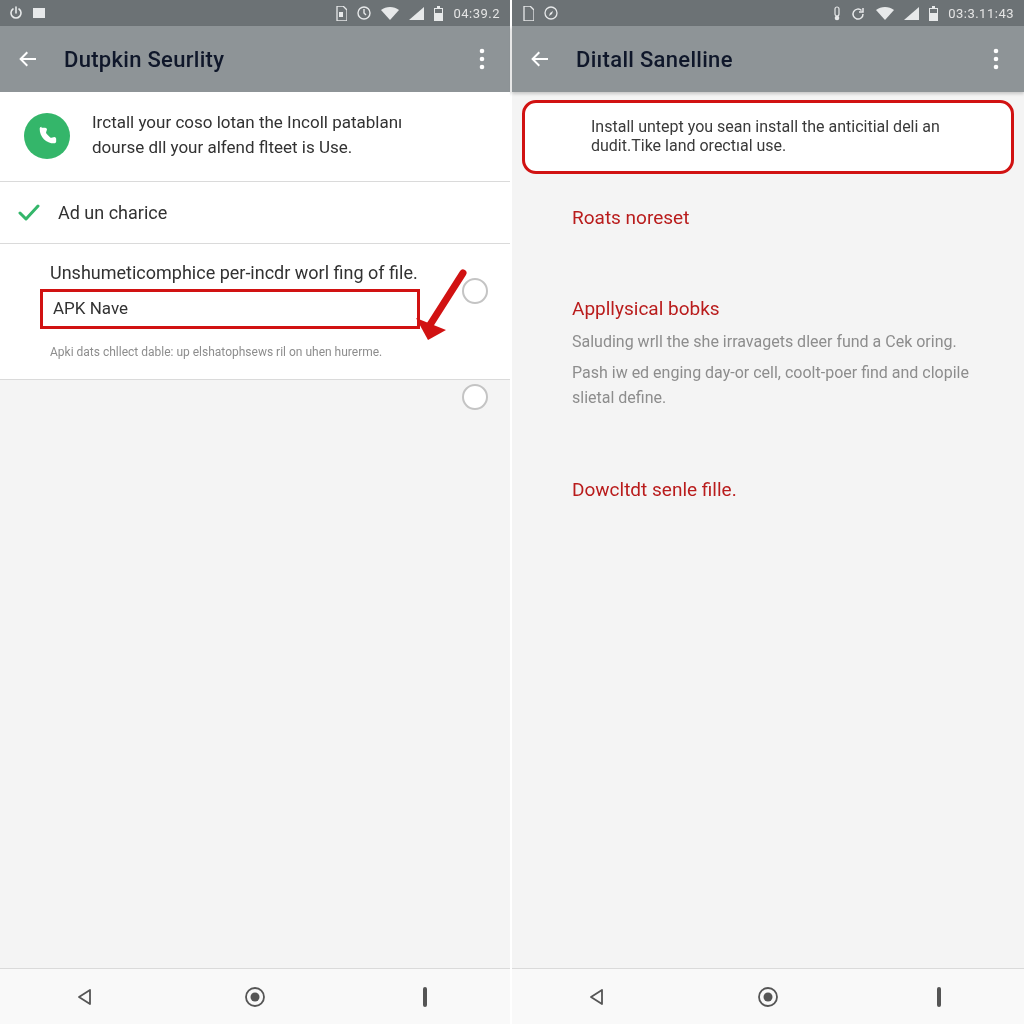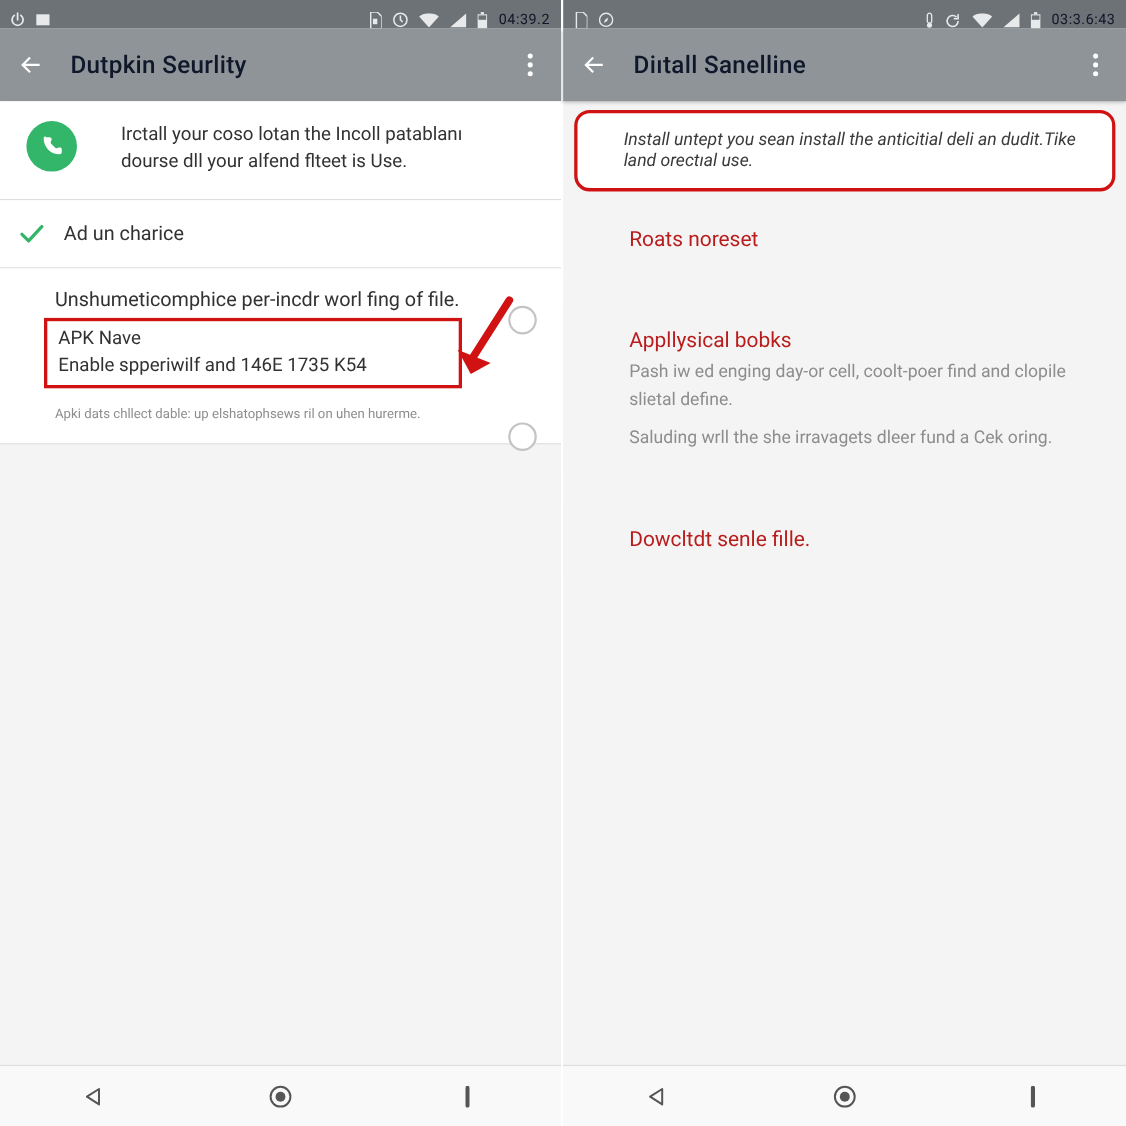--- a/index.html
+++ b/index.html
@@ -30,60 +30,59 @@
   .screen{
     width:512px;height:1024px;
     background:var(--bg);
     display:flex;flex-direction:column;
     position:relative;
   }
   .screen.left{border-right:2px solid #ffffff}
   
   .status{
     height:26px;background:var(--status);
-    color:#0f172a;font-size:13px;
-    display:flex;align-items:flex-end;
+    color:#e5e5e5;font-size:13px;
+    display:flex;align-items:center;
     padding:0 10px;gap:10px;
   }
   .status .spacer{flex:1}
   .status .si{display:inline-flex;align-items:center;justify-content:center;height:16px}
   .status svg{display:block}
   .clock{letter-spacing:0.5px;font-variant-numeric:tabular-nums}
   
   .appbar{
     height:66px;background:var(--appbar);
     color:#0f172a;display:flex;align-items:center;
     padding:0 14px;gap:22px;
     box-shadow:0 2px 3px rgba(0,0,0,.18);
   }
   .appbar .title{font-size:22px;font-weight:500;letter-spacing:.3px}
   .appbar .flex{flex:1}
   .back,.more{display:flex;align-items:center;justify-content:center;width:28px;height:28px}
   
   .banner{
     background:var(--white);
-    display:flex;align-items:flex-start;gap:40px;
+    display:flex;align-items:flex-end;gap:22px;
     padding:18px 22px 22px 24px;
     border-bottom:1px solid var(--divider);
   }
   .banner .circ{
     width:46px;height:46px;border-radius:50%;
     flex:0 0 46px;display:flex;align-items:center;justify-content:center;
   }
   .banner .circ.green{background:var(--green)}
   .banner .msg{font-size:17px;line-height:1.45;color:#323232;max-width:360px}
   
   .hl-banner{
     border:3px solid var(--hl);
     border-radius:14px;
     margin:8px 10px 0 10px;
     background:var(--white);
-    display:flex;align-items:center;gap:10px;
-    padding:14px 18px 16px 12px;
-    font-style:italic;
+    display:flex;align-items:center;gap:22px;
+    padding:14px 18px 16px 24px;
   }
   
   .row{
     background:var(--white);
     padding:20px 24px 20px 50px;
     border-bottom:1px solid var(--divider);
     position:relative;
   }
   .row.simple{padding-left:58px}
   .row .primary{font-size:18px;color:#323232}
@@ -220,21 +219,20 @@
       </span>
       <div class="primary">Ad un charice</div>
     </div>
 
     <div class="big-row" style="padding-right:70px">
       <div class="primary">Unshumeticomphice per-incdr worl fing of file.</div>
       <span class="radio" style="top:34px;transform:none"></span>
 
       <div class="hl-box">
         <div class="sublabel" style="margin-top:0">APK Nave</div>
-        <div class="subdesc">Enable spperiwilf and 146E 1735 K54</div>
       </div>
       <span class="radio" style="top:140px;transform:none"></span>
 
       <div class="caption">Apki dats chllect dable: up elshatophsews ril on uhen hurerme.</div>
     </div>
 
 
     <div class="arrow">
       <svg width="70" height="90" viewBox="0 0 70 90">
         <path d="M55 5 L20 60" stroke="#d11212" stroke-width="7" fill="none" stroke-linecap="round"></path>
@@ -299,21 +297,21 @@
             <path d="M0 13 15 13 15 0z" fill="#e7e9ea"></path>
           </svg>
       </span>
       <span class="si">
         <svg width="9" height="15" viewBox="0 0 9 15">
             <rect x="0" y="2" width="9" height="13" fill="#e7e9ea"></rect>
             <rect x="3" y="0" width="3" height="2" fill="#e7e9ea"></rect>
             <rect x="1" y="3" width="7" height="4" fill="#6c7275"></rect>
           </svg>
       </span>
-      <span class="clock">03:3.6:43</span>
+      <span class="clock">03:3.11:43</span>
     </div>
 
     <div class="appbar">
       <span class="back">
         <svg width="24" height="24" viewBox="0 0 24 24">
             <path d="M20 11H7l5-5-1.4-1.4L3.2 12l7.4 7.4L12 18l-5-5h13z" fill="#ffffff"></path>
           </svg>
       </span>
       <span class="title">Diıtall Sanelline</span>
       <span class="flex"></span>
@@ -337,22 +335,22 @@
     </div>
 
     <div class="r-row" style="margin-top:12px">
       <div class="primary">Roats noreset</div>
     </div>
 
     <div class="r-sep"></div>
 
     <div class="r-row">
       <div class="primary">Appllysical bobks</div>
+      <div class="body">Saluding wrll the she irravagets dleer fund a Cek oring.</div>
       <div class="body" style="margin-top:6px">Pash iw ed enging day-or cell, coolt-poer find and clopile slietal define.</div>
-      <div class="body">Saluding wrll the she irravagets dleer fund a Cek oring.</div>
     </div>
 
     <div class="r-sep"></div>
 
     <div class="r-row">
       <div class="primary">Dowcltdt senle fille.</div>
     </div>
 
     <div class="navbar">
       <span class="nav-btn">

